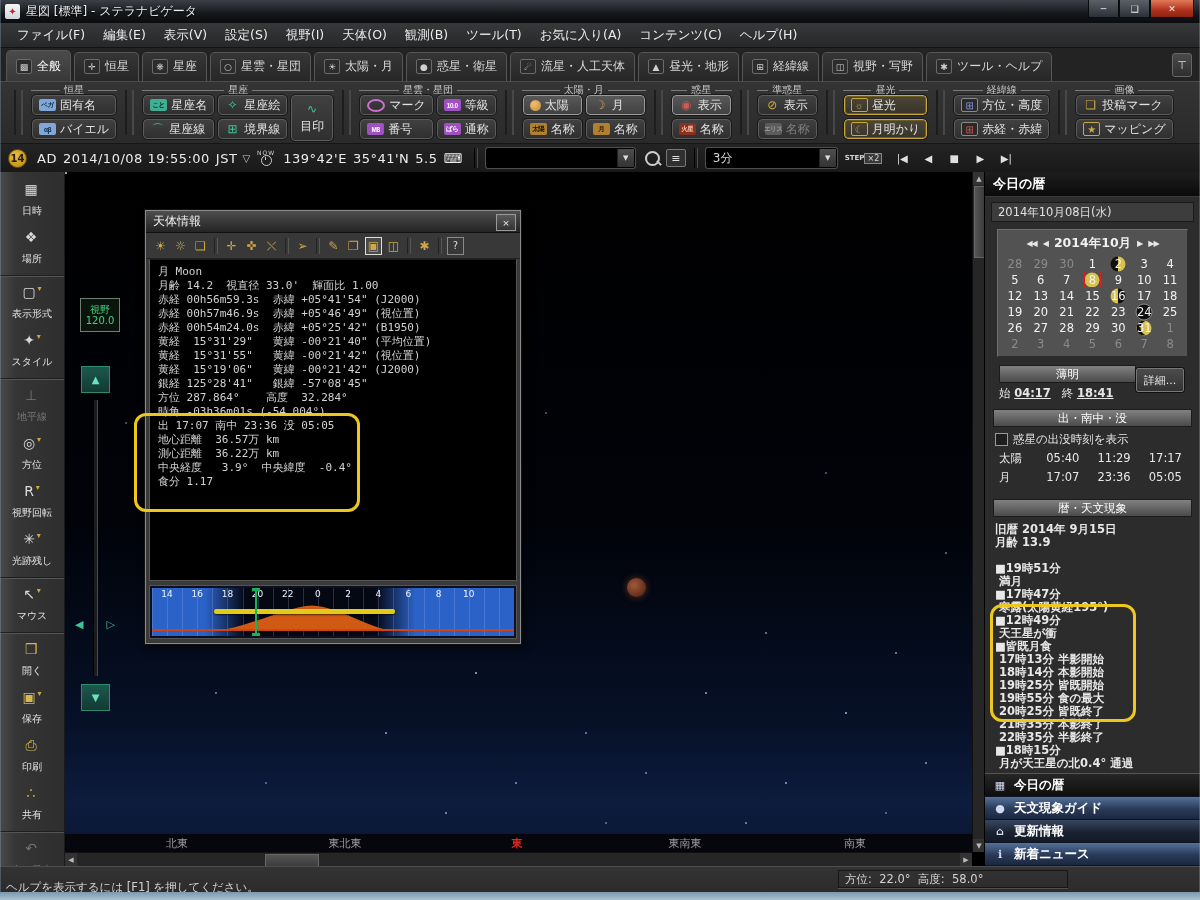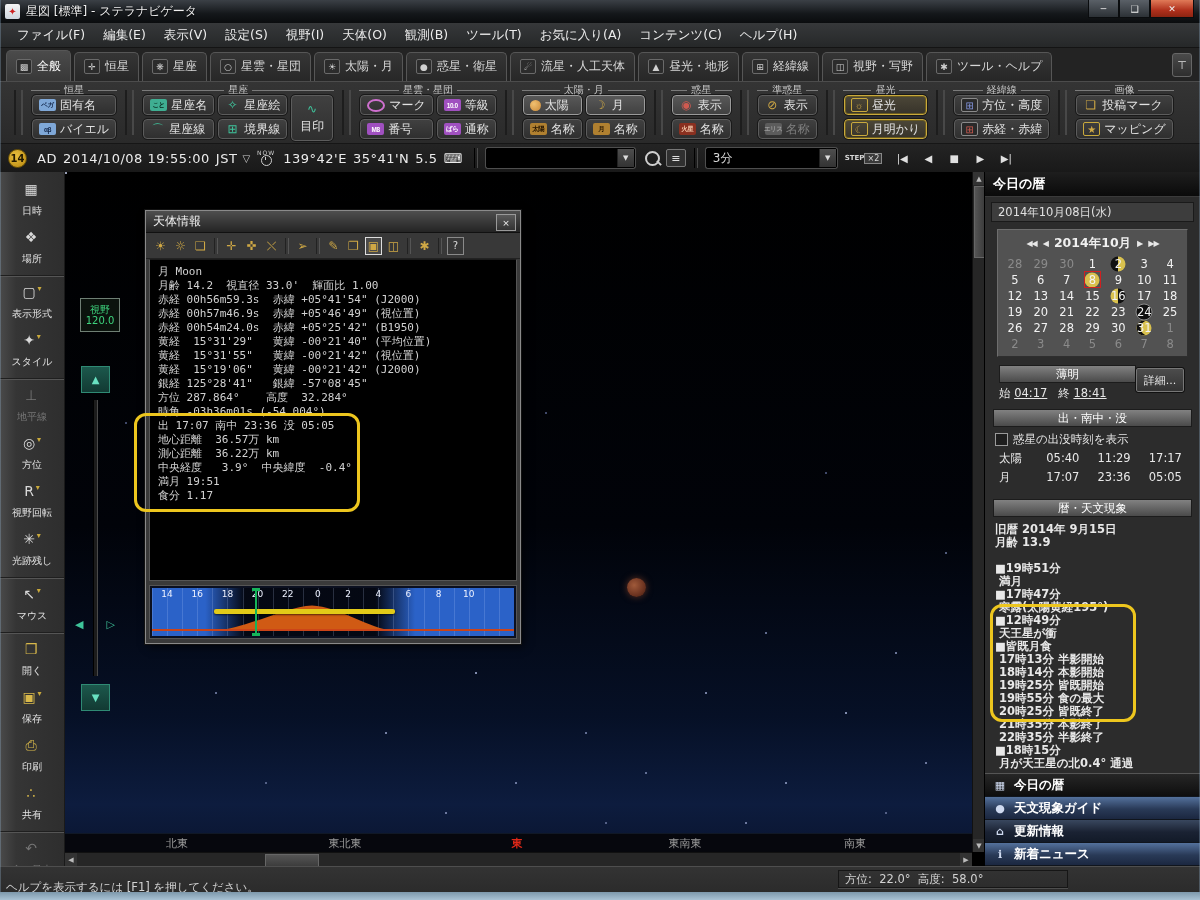--- a/index.html
+++ b/index.html
@@ -149,21 +149,21 @@
   .cal-cell.phase-full::before{background:#d9c14e;}
   .cal-cell.phase-last-quarter::before{background:linear-gradient(90deg,#d9c14e 50%,#101010 50%);}
   .cal-cell.phase-new::before{background:#101010;border:1px solid #8a8a8a;}
   .cal-cell.phase-crescent::before{background:#d9c14e;box-shadow:inset 4px 0 0 #101010;}
   .cal-cell.selected::after{content:"";position:absolute;left:4px;right:4px;top:-1px;bottom:-1px;
     border:1px solid #d02020;z-index:2;}
   .rp-bar{margin:8px 8px 0;height:16px;background:linear-gradient(#818181,#4a4a4a);border:1px solid #1c1c1c;
     color:#fff;font-size:11.5px;display:flex;align-items:center;justify-content:center;}
   .rp-bar.small{margin:8px 64px 0 14px;}
   .tw-line{margin:3px 0 0 14px;font-size:11.5px;color:#e6e6e6;}
-  .tw-line .u{text-decoration:underline;}
+  .tw-line .u{text-decoration:underline;font-weight:bold;}
   .detailbtn{position:absolute;right:16px;top:196px;width:46px;height:22px;background:linear-gradient(#4c4c4c,#333);
     border:1px solid #777;outline:1px solid #111;border-radius:2px;color:#e8e8e8;font-size:11px;
     display:flex;align-items:center;justify-content:center;}
   .chk-row{display:flex;align-items:center;gap:5px;margin:5px 0 0 10px;font-size:11.5px;color:#e6e6e6;}
   .chk{width:11px;height:11px;background:#1e1e1e;border:1px solid #9a9a9a;}
   .rs-row{display:flex;margin:4px 0 0 14px;font-size:11.5px;color:#e8e8e8;}
   .rs-row .n{width:48px;} .rs-row .t{width:52px;}
   .events{margin:6px 0 0 10px;font-size:11.5px;color:#e8e8e8;font-weight:bold;}
   .ev-line{height:13px;line-height:13px;white-space:pre;}
   .rp-nav{position:absolute;left:0;right:0;bottom:0;border-top:1px solid #555;}
@@ -996,21 +996,20 @@
       <div class="dlg-line">黄経  15°31'29"   黄緯 -00°21'40" (平均位置)</div>
       <div class="dlg-line">黄経  15°31'55"   黄緯 -00°21'42" (視位置)</div>
       <div class="dlg-line">黄経  15°19'06"   黄緯 -00°21'42" (J2000)</div>
       <div class="dlg-line">銀経 125°28'41"   銀緯 -57°08'45"</div>
       <div class="dlg-line">方位 287.864°    高度  32.284°</div>
       <div class="dlg-line">時角 -03h36m01s (-54.004°)</div>
       <div class="dlg-line">出 17:07 南中 23:36 没 05:05</div>
       <div class="dlg-line">地心距離  36.57万 km</div>
       <div class="dlg-line">測心距離  36.22万 km</div>
       <div class="dlg-line">中央経度   3.9°  中央緯度  -0.4°</div>
-      <div class="dlg-line">満月 19:51</div>
       <div class="dlg-line">食分 1.17</div>
     </div>
   <div class="dlg-tl">
     <div class="tl-band">
       <div class="tl-night" id="tl-night" style="background: linear-gradient(90deg, transparent 0%, transparent 14.6806%, rgba(3, 5, 13, 0.97) 25.6806%, rgba(3, 5, 13, 0.97) 61.6806%, transparent 72.6806%, transparent 100%);"></div>
       <div class="tl-grid"></div>
       <svg class="tl-curve" viewBox="0 0 100 40" preserveAspectRatio="none">
         <path d="M17.2,40 C26,37 37,9 44.2,8 C51.5,9 60,37 67,40 Z" fill="#d05a14"></path>
       </svg>
       <div class="tl-horizon"></div>

